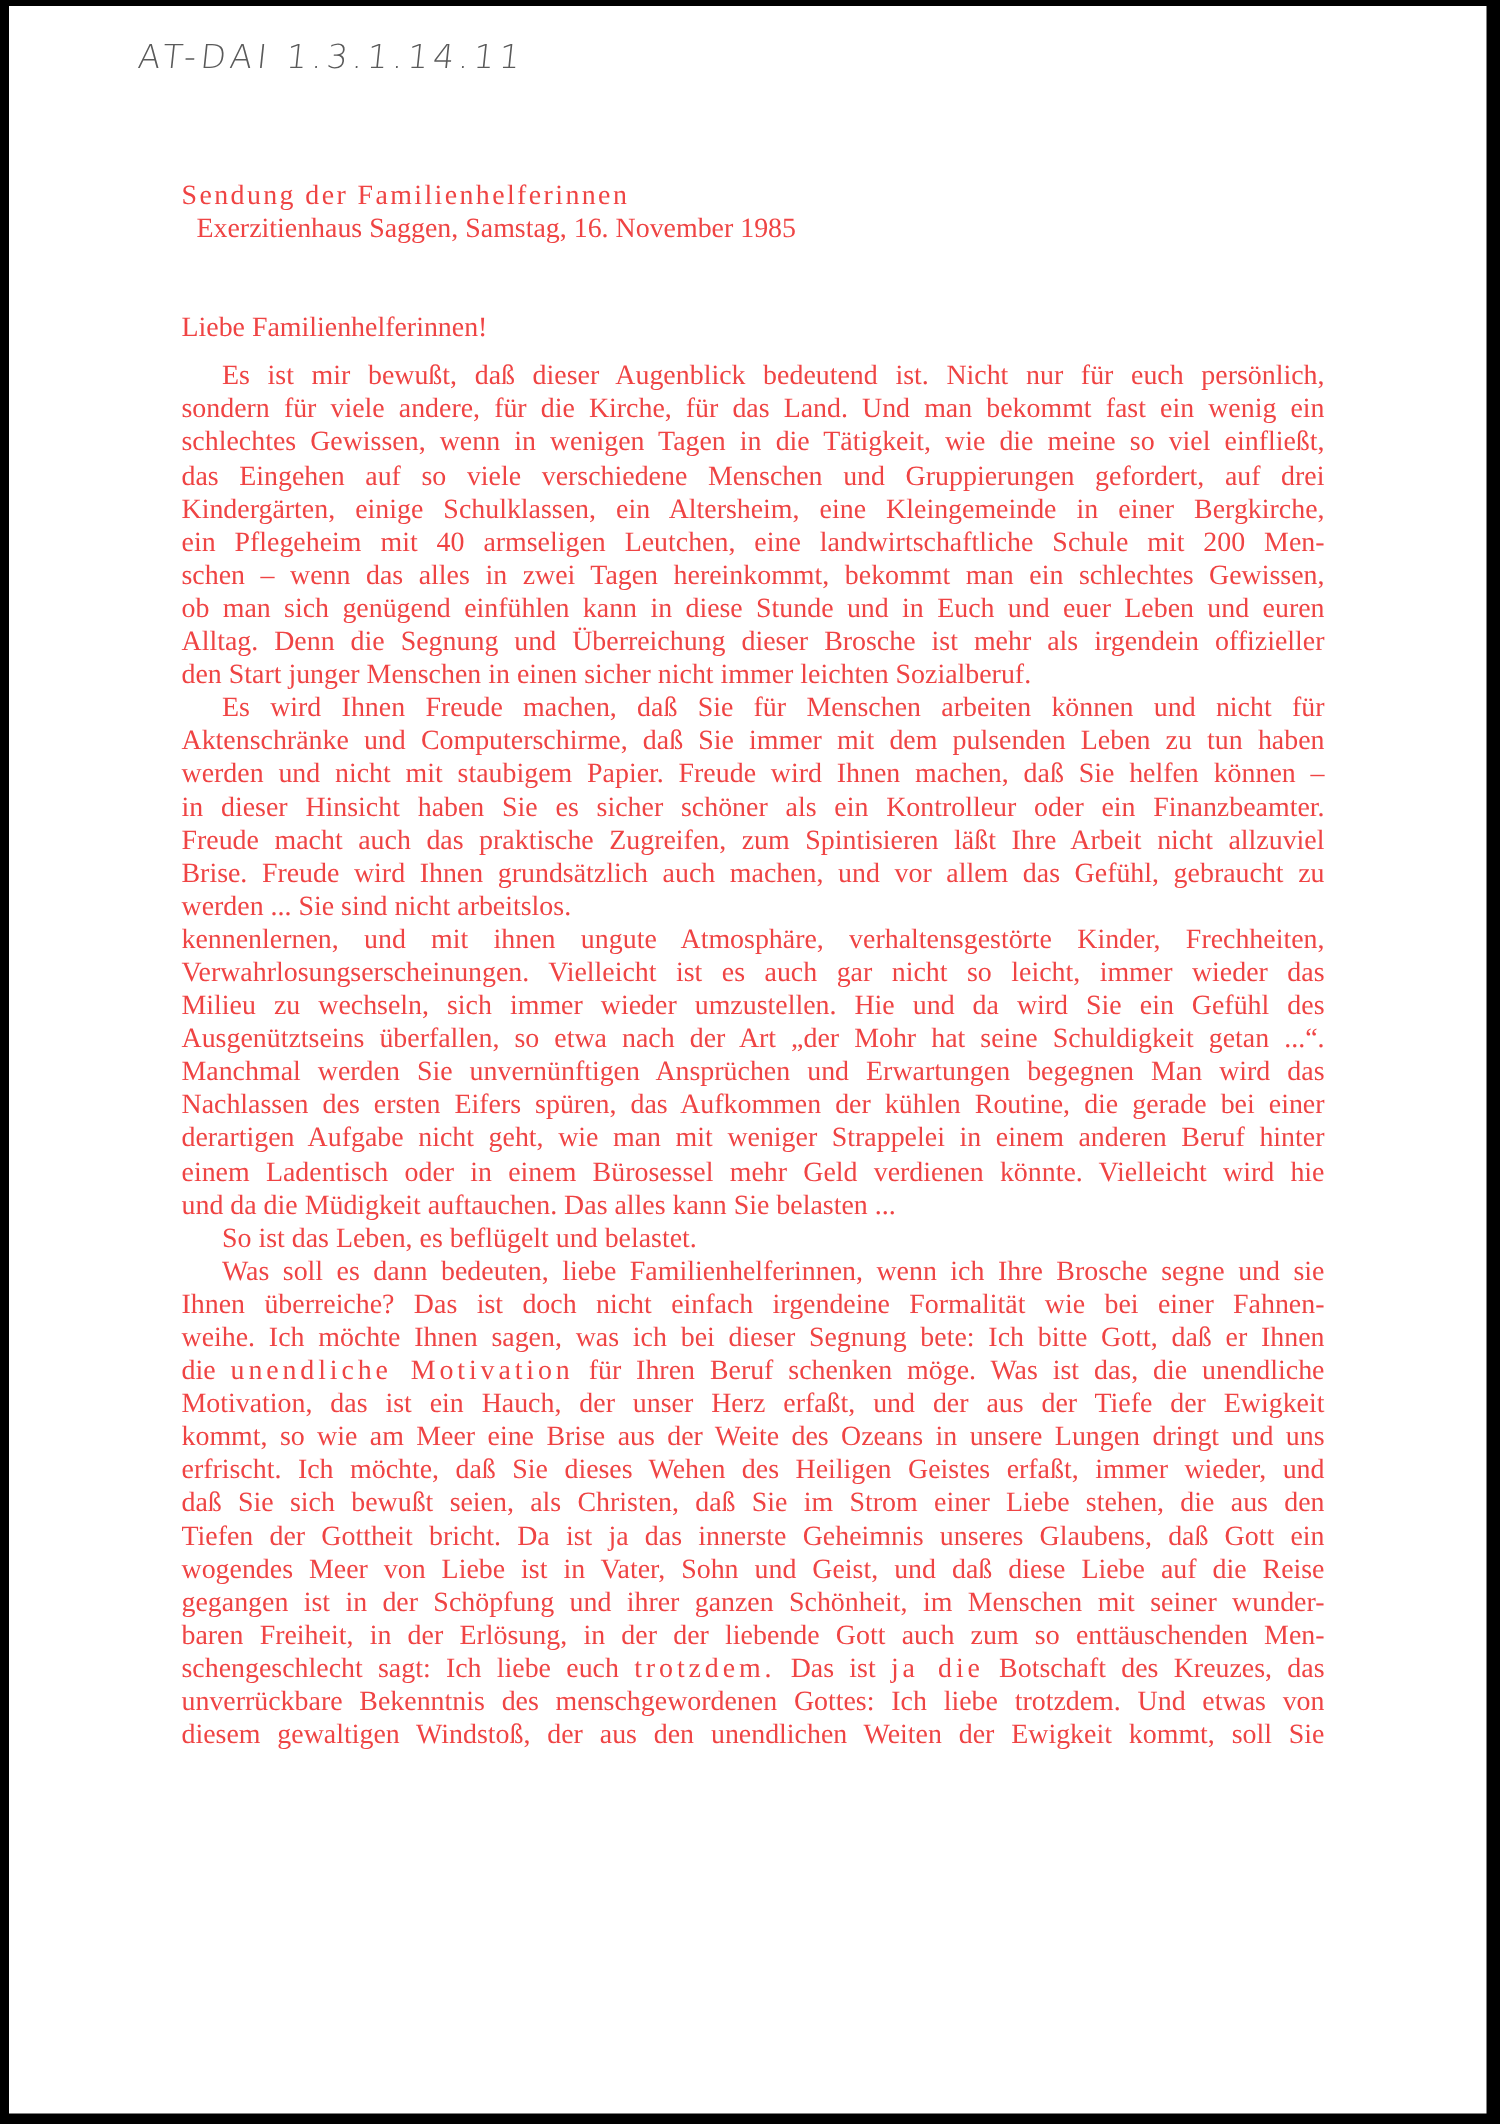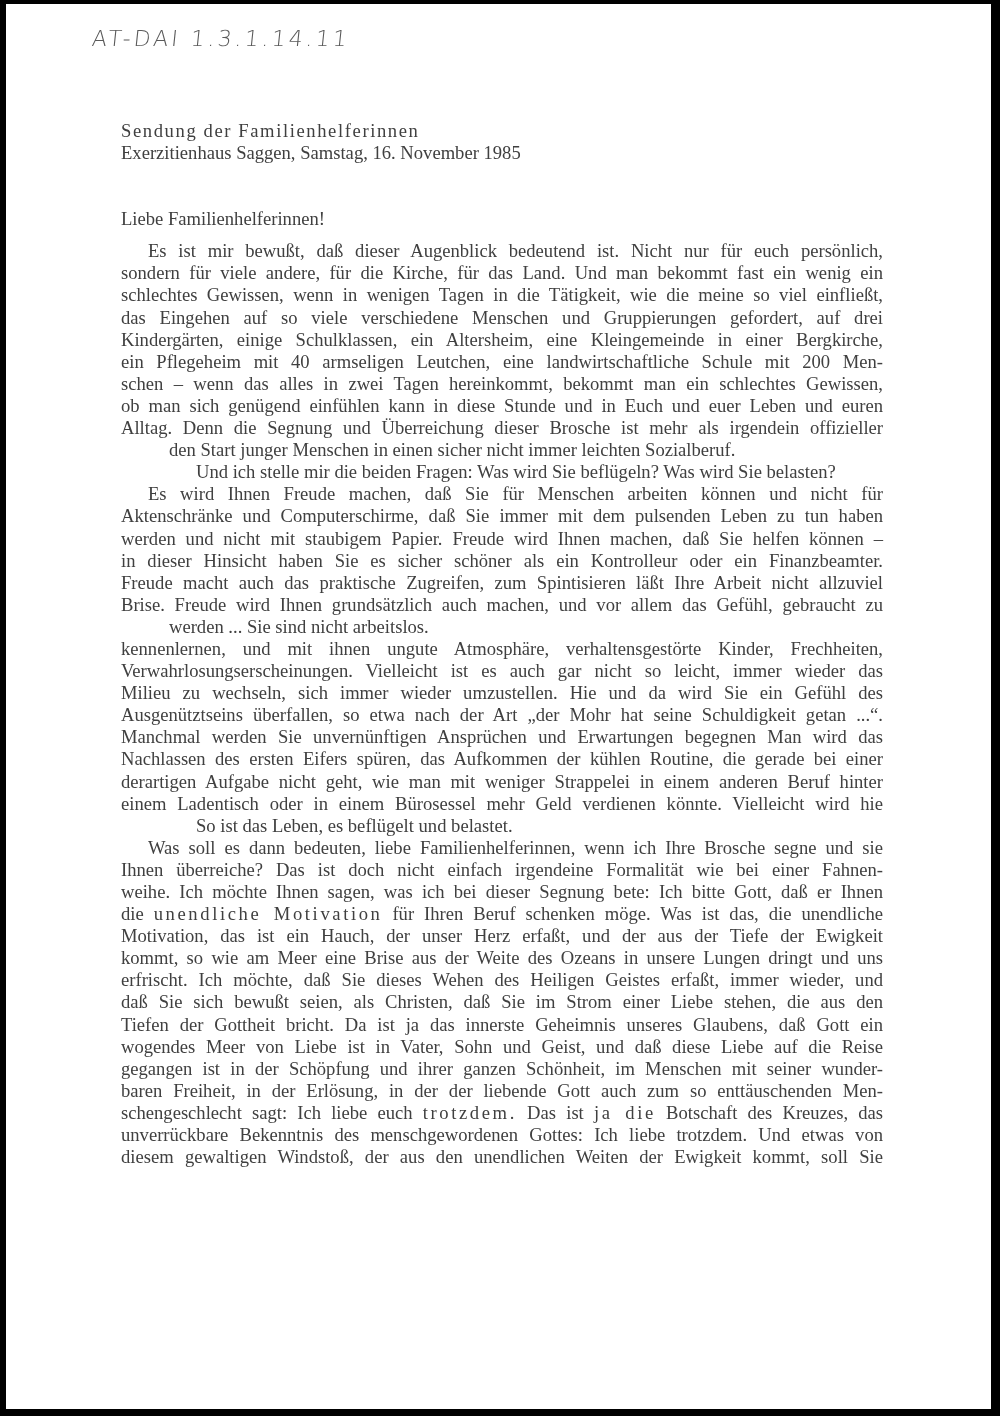--- a/index.html
+++ b/index.html
@@ -10,29 +10,29 @@
       position: absolute; left: 6px; top: 4px; width: 985px; height: 1405px;
       background: #fff; overflow: hidden;
     }
     .archive-mark {
       position: absolute; left: 86px; top: 22px;
       font-family: "DejaVu Sans", sans-serif; font-size: 22px; color: #5a5a5a;
       letter-spacing: 3px; font-weight: 300; transform: skewX(-6deg);
     }
     .doc {
       position: absolute; left: 115px; top: 116px; width: 762px;
-      font-family: "Liberation Serif", serif; font-size: 18.6px; line-height: 22.1px; color: #404040;
+      font-family: "Liberation Serif", serif; font-size: 18.6px; line-height: 22.1px; color: #ef4444;
     }
     .title { letter-spacing: 1.6px; margin: 0; }
-    .subtitle { margin: 0 0 44px 0; }
+    .subtitle { margin: 0 0 44px 10px; }
     .salutation { margin: 0 0 10px 0; }
     .body-line {
       margin: 0; text-align: justify; text-align-last: justify; white-space: nowrap;
     }
-    .body-line.last { text-align-last: left; margin-left: 48px; }
+    .body-line.last { text-align-last: left; }
     .body-line.indent { padding-left: 27px; }
     .spaced { letter-spacing: 2.6px; }
   </style>
 </head>
 <body>
 
 <div class="page">
   <div class="archive-mark">AT-DAI 1.3.1.14.11</div>
 
   <div class="doc">
@@ -43,36 +43,36 @@
         <p class="body-line indent">Es ist mir bewußt, daß dieser Augenblick bedeutend ist. Nicht nur für euch persönlich,</p>
         <p class="body-line">sondern für viele andere, für die Kirche, für das Land. Und man bekommt fast ein wenig ein</p>
         <p class="body-line">schlechtes Gewissen, wenn in wenigen Tagen in die Tätigkeit, wie die meine so viel einfließt,</p>
         <p class="body-line">das Eingehen auf so viele verschiedene Menschen und Gruppierungen gefordert, auf drei</p>
         <p class="body-line">Kindergärten, einige Schulklassen, ein Altersheim, eine Kleingemeinde in einer Bergkirche,</p>
         <p class="body-line">ein Pflegeheim mit 40 armseligen Leutchen, eine landwirtschaftliche Schule mit 200 Men-</p>
         <p class="body-line">schen – wenn das alles in zwei Tagen hereinkommt, bekommt man ein schlechtes Gewissen,</p>
         <p class="body-line">ob man sich genügend einfühlen kann in diese Stunde und in Euch und euer Leben und euren</p>
         <p class="body-line">Alltag. Denn die Segnung und Überreichung dieser Brosche ist mehr als irgendein offizieller</p>
         <p class="body-line last">den Start junger Menschen in einen sicher nicht immer leichten Sozialberuf.</p>
-        <p class="body-line indent last">Und ich stelle mir die beiden Fragen: Was wird Sie beflügeln? Was wird Sie belasten?</p>
         <p class="body-line indent">Es wird Ihnen Freude machen, daß Sie für Menschen arbeiten können und nicht für</p>
         <p class="body-line">Aktenschränke und Computerschirme, daß Sie immer mit dem pulsenden Leben zu tun haben</p>
         <p class="body-line">werden und nicht mit staubigem Papier. Freude wird Ihnen machen, daß Sie helfen können –</p>
         <p class="body-line">in dieser Hinsicht haben Sie es sicher schöner als ein Kontrolleur oder ein Finanzbeamter.</p>
         <p class="body-line">Freude macht auch das praktische Zugreifen, zum Spintisieren läßt Ihre Arbeit nicht allzuviel</p>
         <p class="body-line">Brise. Freude wird Ihnen grundsätzlich auch machen, und vor allem das Gefühl, gebraucht zu</p>
         <p class="body-line last">werden ... Sie sind nicht arbeitslos.</p>
         <p class="body-line">kennenlernen, und mit ihnen ungute Atmosphäre, verhaltensgestörte Kinder, Frechheiten,</p>
         <p class="body-line">Verwahrlosungserscheinungen. Vielleicht ist es auch gar nicht so leicht, immer wieder das</p>
         <p class="body-line">Milieu zu wechseln, sich immer wieder umzustellen. Hie und da wird Sie ein Gefühl des</p>
         <p class="body-line">Ausgenütztseins überfallen, so etwa nach der Art „der Mohr hat seine Schuldigkeit getan ...“.</p>
         <p class="body-line">Manchmal werden Sie unvernünftigen Ansprüchen und Erwartungen begegnen Man wird das</p>
         <p class="body-line">Nachlassen des ersten Eifers spüren, das Aufkommen der kühlen Routine, die gerade bei einer</p>
         <p class="body-line">derartigen Aufgabe nicht geht, wie man mit weniger Strappelei in einem anderen Beruf hinter</p>
         <p class="body-line">einem Ladentisch oder in einem Bürosessel mehr Geld verdienen könnte. Vielleicht wird hie</p>
+        <p class="body-line last">und da die Müdigkeit auftauchen. Das alles kann Sie belasten ...</p>
         <p class="body-line indent last">So ist das Leben, es beflügelt und belastet.</p>
         <p class="body-line indent">Was soll es dann bedeuten, liebe Familienhelferinnen, wenn ich Ihre Brosche segne und sie</p>
         <p class="body-line">Ihnen überreiche?  Das ist doch nicht einfach irgendeine Formalität wie bei einer Fahnen-</p>
         <p class="body-line">weihe. Ich möchte Ihnen sagen, was ich bei dieser Segnung bete: Ich bitte Gott, daß er Ihnen</p>
         <p class="body-line"><span>die </span><span class="spaced">unendliche Motivation</span><span> für Ihren Beruf schenken möge. Was ist das, die unendliche</span></p>
         <p class="body-line">Motivation, das ist ein Hauch, der unser Herz erfaßt, und der aus der Tiefe der Ewigkeit</p>
         <p class="body-line">kommt, so wie am Meer eine Brise aus der Weite des Ozeans in unsere Lungen dringt und uns</p>
         <p class="body-line">erfrischt. Ich möchte, daß Sie dieses Wehen des Heiligen Geistes erfaßt, immer wieder, und</p>
         <p class="body-line">daß Sie sich bewußt seien, als Christen, daß Sie im Strom einer Liebe stehen, die aus den</p>
         <p class="body-line">Tiefen der Gottheit bricht. Da ist ja das innerste Geheimnis unseres Glaubens, daß Gott ein</p>

